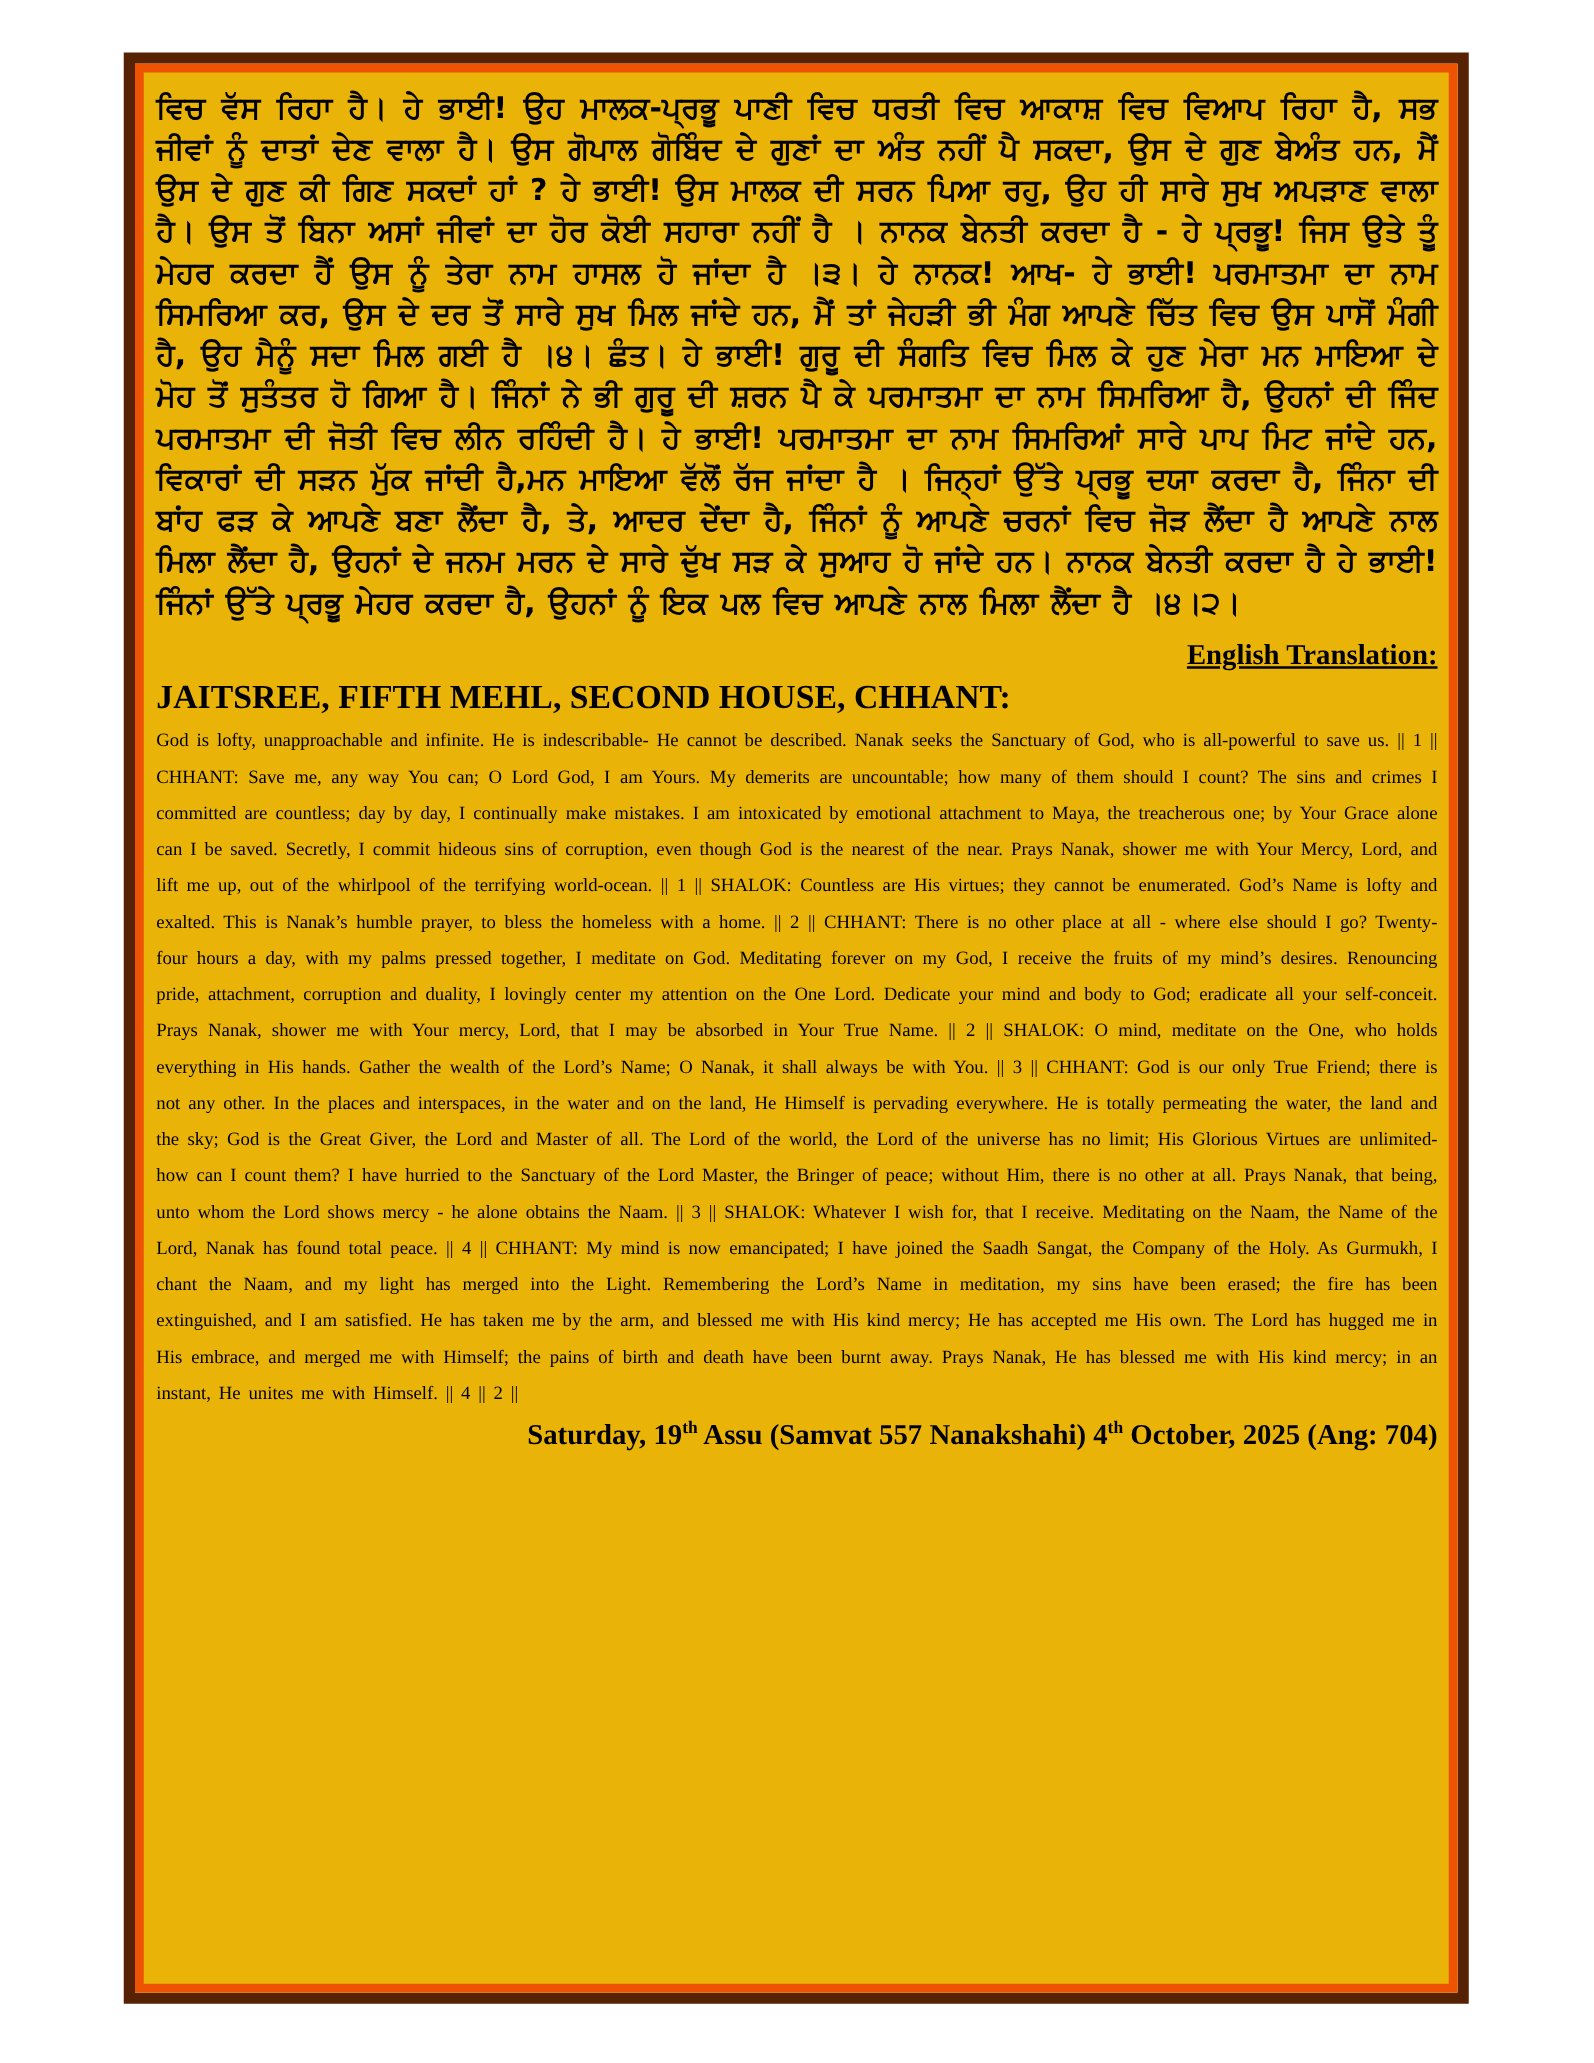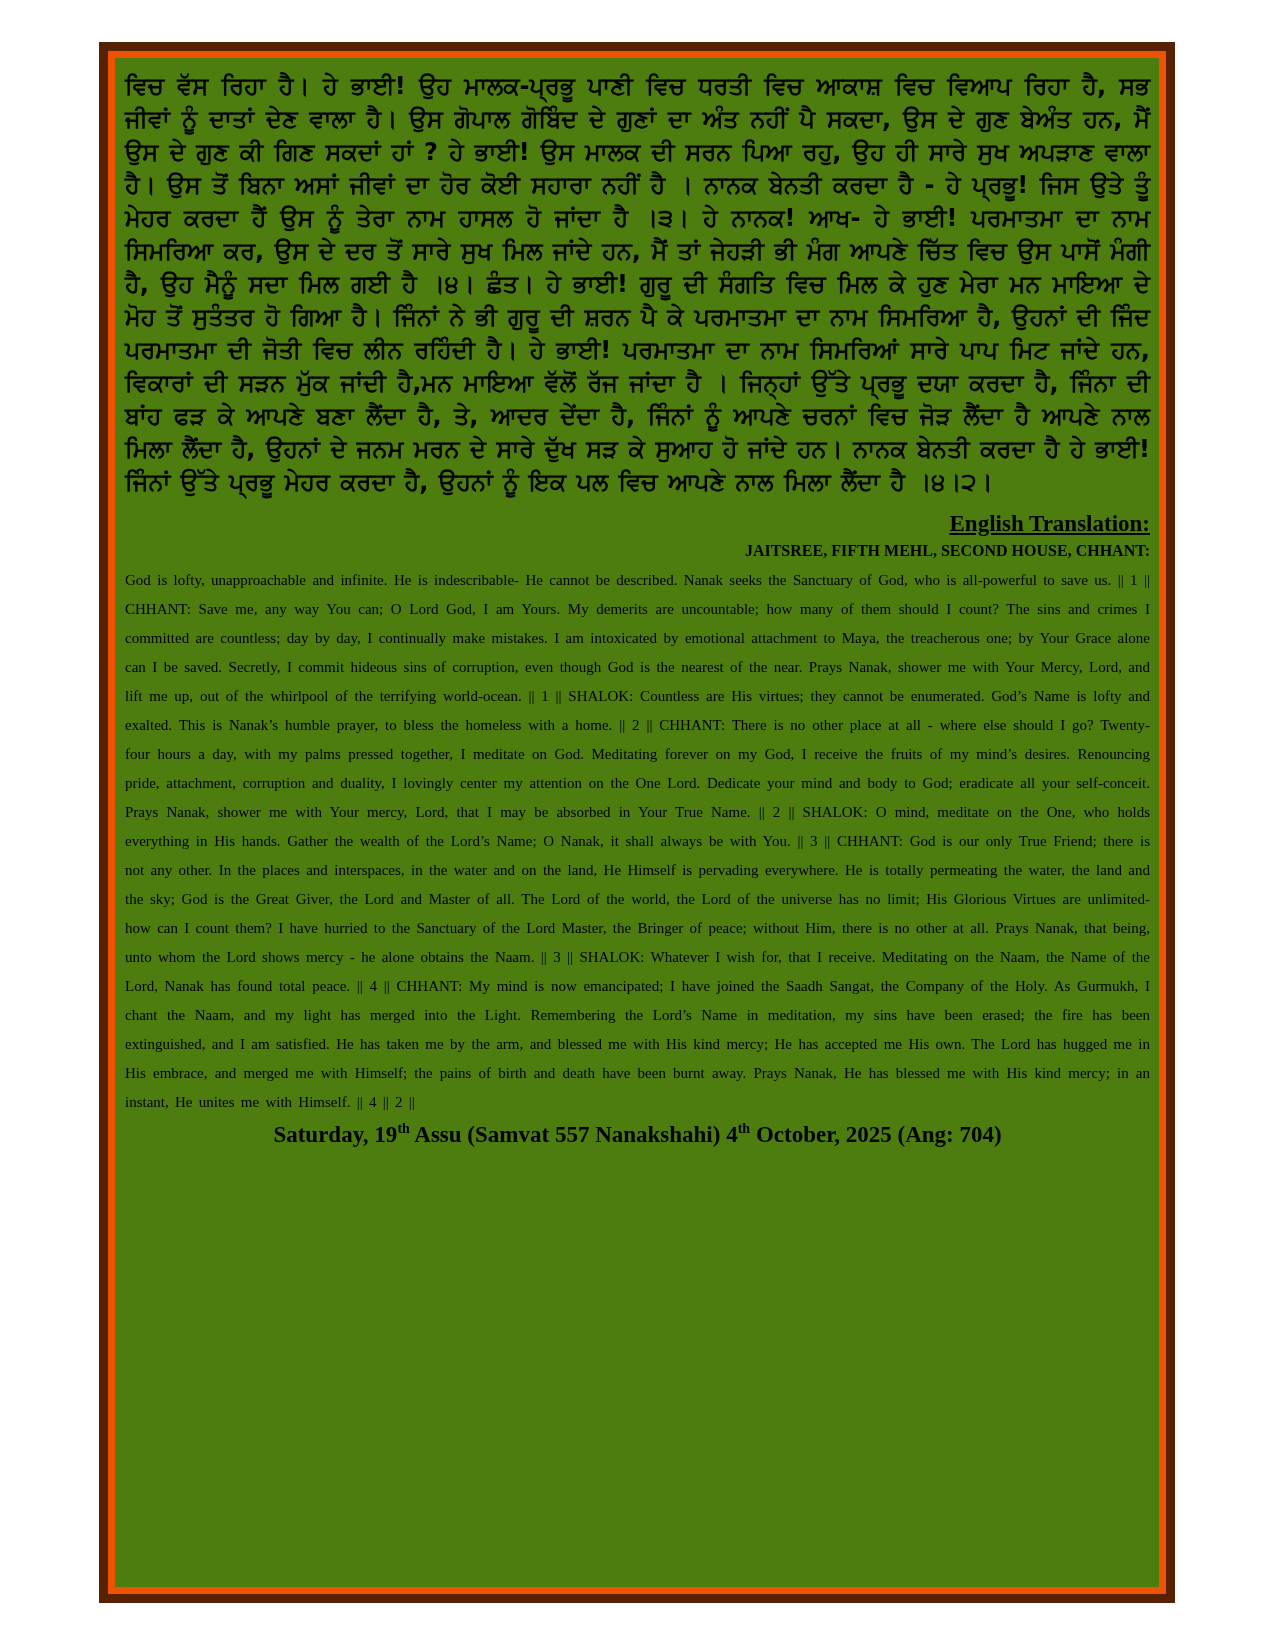--- a/index.html
+++ b/index.html
@@ -21,55 +21,55 @@
     width: 1076px;
     height: 1561px;
     box-sizing: border-box;
     border: 9px solid var(--frame-outer, #572103);
   }
   .frame-inner {
     width: 100%;
     height: 100%;
     box-sizing: border-box;
     border: 7px solid var(--frame-inner, #EE5303);
-    background: #4d7c0f;
+    background: #eab308;
     padding: 12px 9px 0 10px;
     overflow: hidden;
   }
   .gurmukhi {
     font-family: "DejaVu Sans", sans-serif;
     font-weight: 700;
     font-size: 24px;
     line-height: 33px;
     text-align: justify;
     margin: 0;
     word-spacing: 2px;
   }
   .en-translation-label {
     font-size: 23px;
     font-weight: bold;
     text-decoration: underline;
     margin: 12px 0 4px 0;
     text-align: right;
   }
   .en-title {
-    text-align: right;
-    font-size: 16px;
+    text-align: left;
+    font-size: 27px;
     font-weight: bold;
     margin: 5px 0 4px 0;
   }
   .en-body {
     font-size: 15px;
     line-height: 29px;
     text-align: justify;
     margin: 6px 0 0 0;
     word-spacing: 2.5px;
   }
   .footer-line {
-    text-align: center;
+    text-align: right;
     font-size: 23px;
     font-weight: bold;
     margin: 5px 0 0 0;
   }
   .footer-line sup {
     font-size: 14px;
     line-height: 0;
   }
 </style>
 </head>

